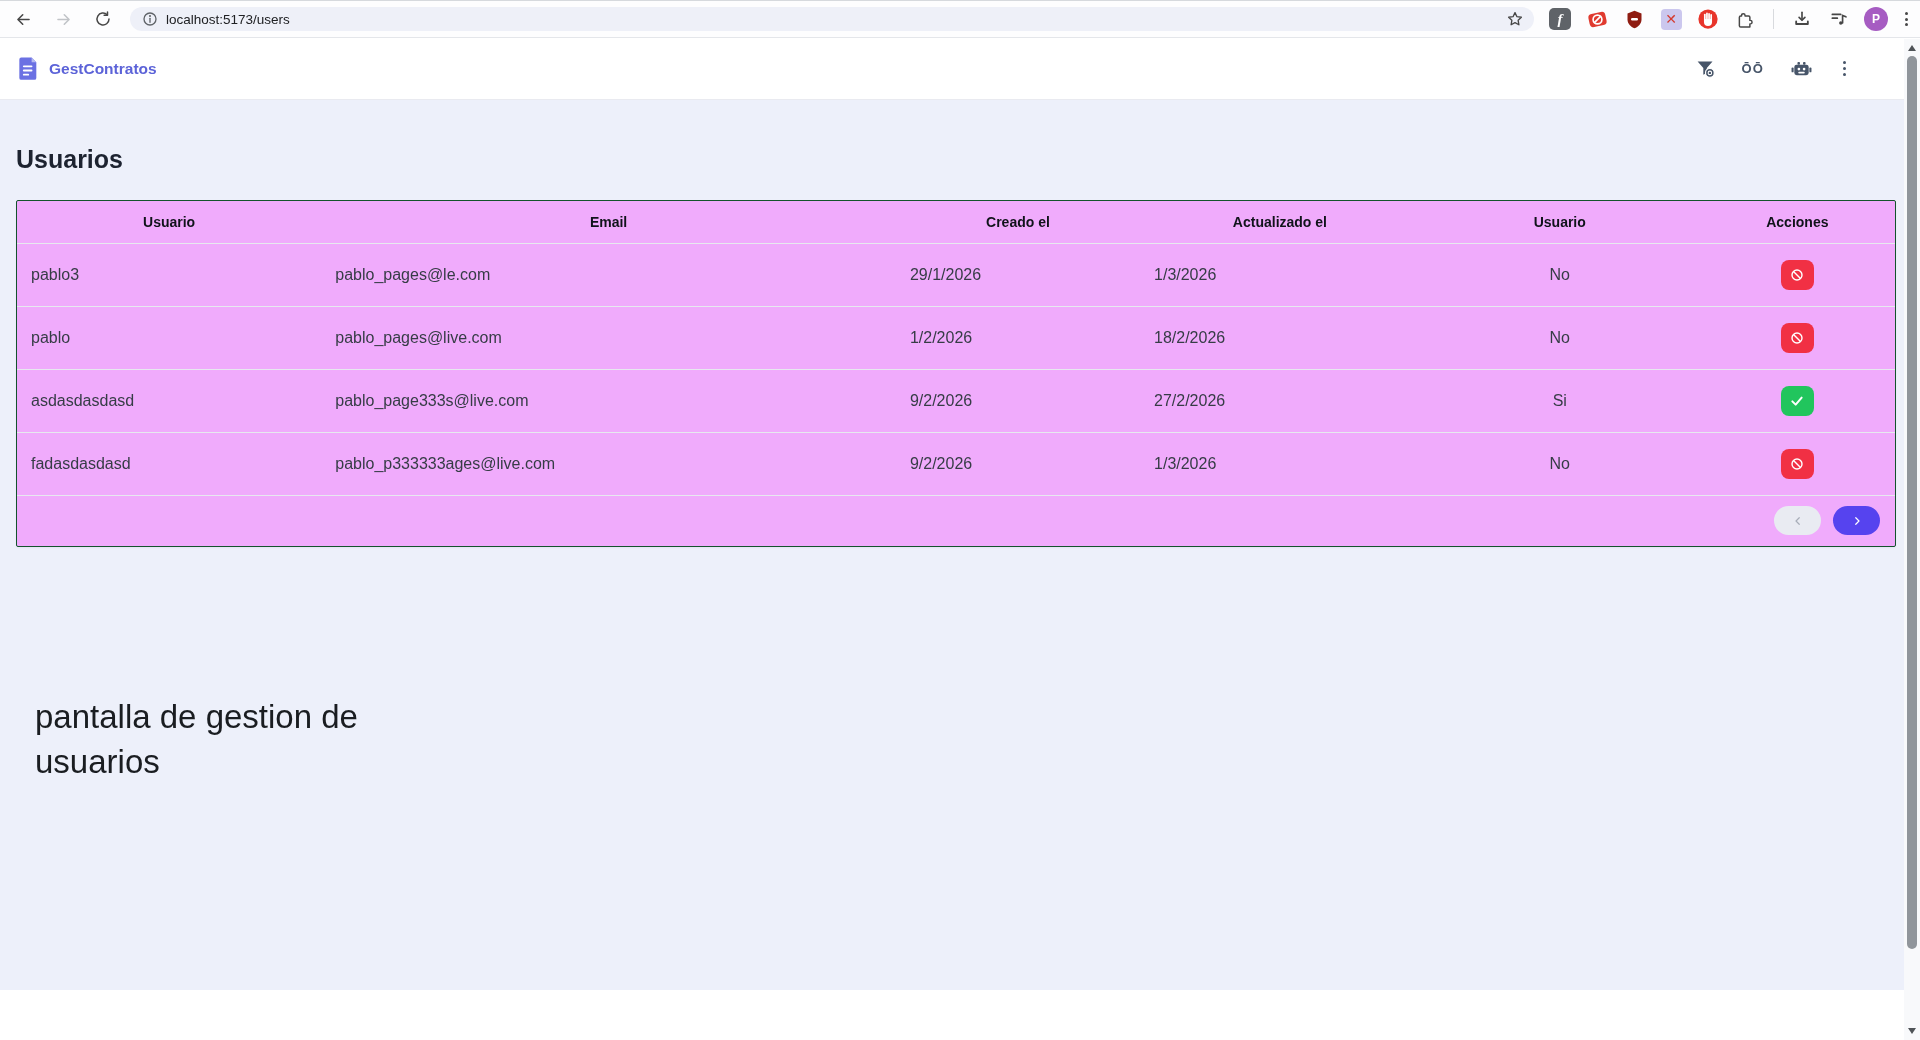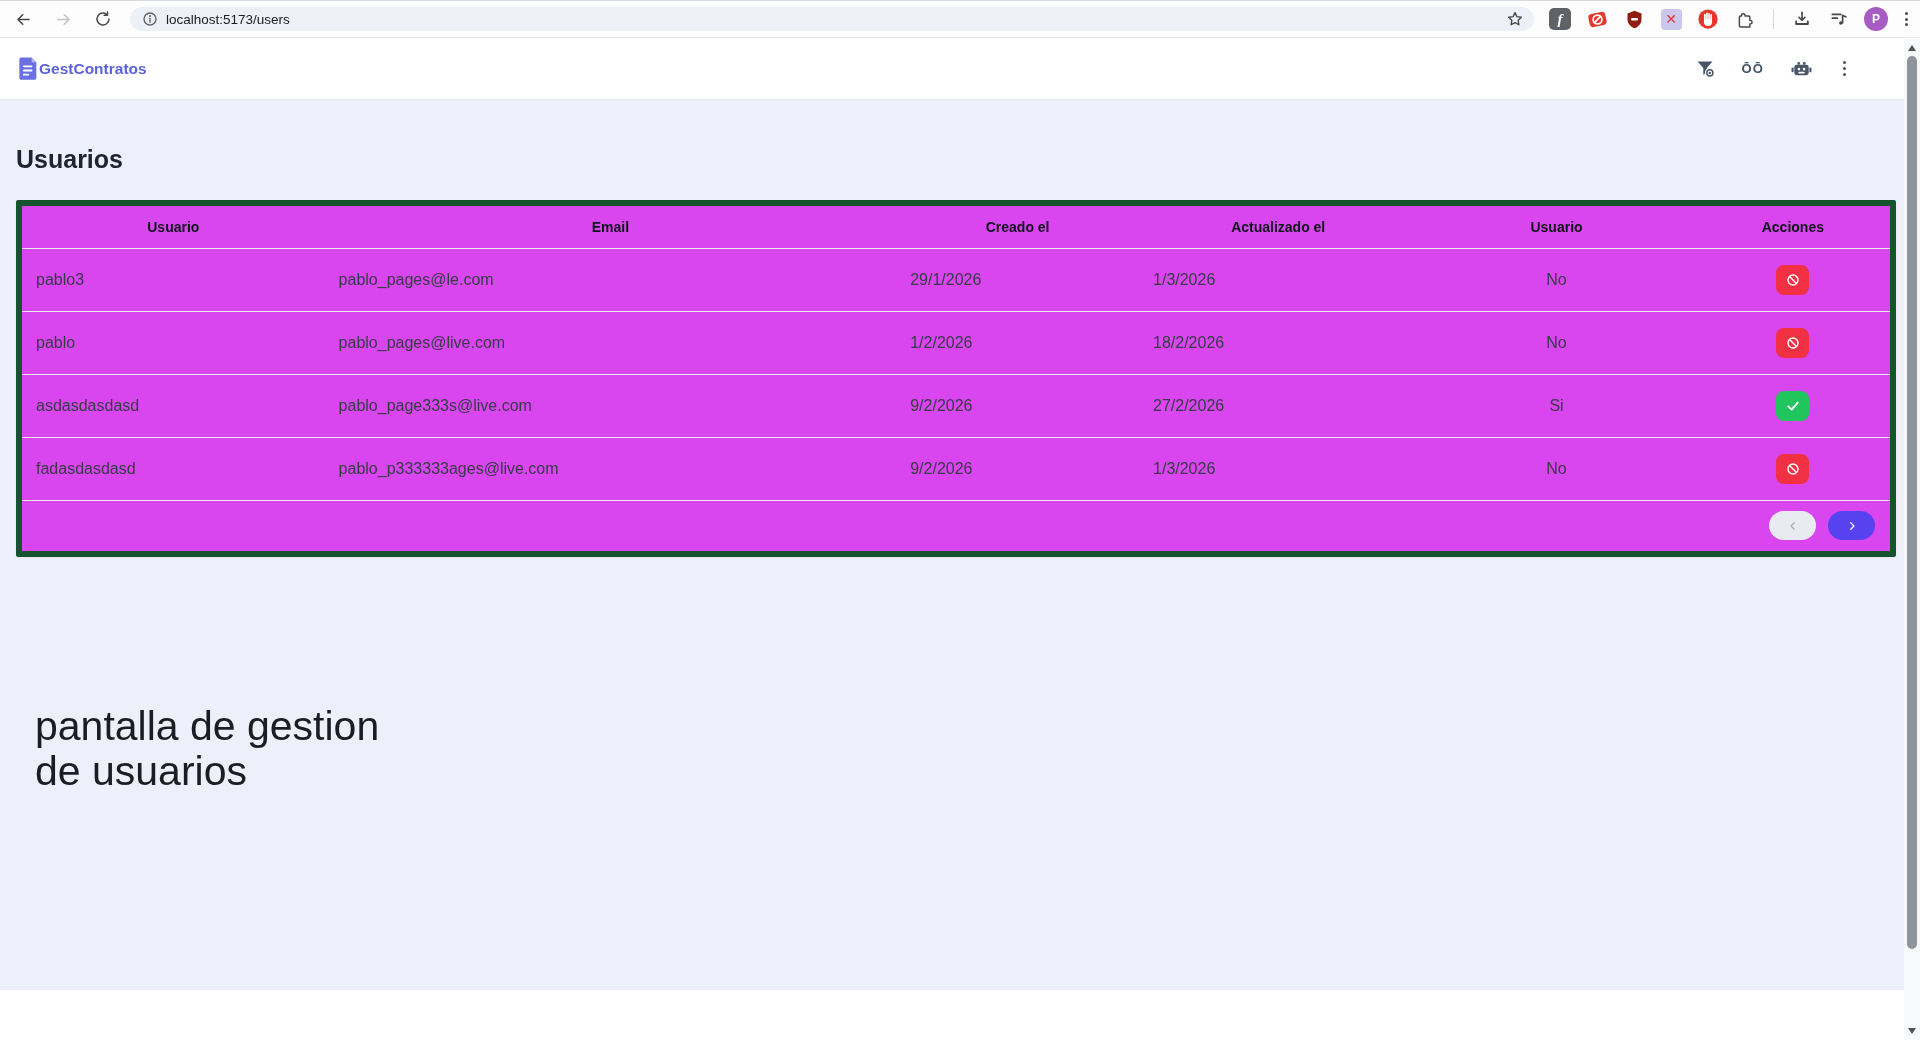--- a/index.html
+++ b/index.html
@@ -24,32 +24,32 @@
     font-weight:bold; font-size:14px; display:flex; align-items:center; justify-content:center; }
   .sep { width:1px; height:20px; background:#d8dade; margin:0 3px; }
   .avatar { width:24px; height:24px; border-radius:50%; background:#a65cc2; color:#fff;
     font-size:12px; font-weight:bold; display:flex; align-items:center; justify-content:center; cursor:pointer; }
   .kebab { display:flex; flex-direction:column; gap:2.5px; align-items:center; cursor:pointer; padding:4px; }
   .kebab i { width:3px; height:3px; border-radius:50%; background:#474747; }
 
   
   .app-header { height:62px; background:#fff; border-bottom:1px solid #e9eaf0;
     display:flex; align-items:center; padding:0 70px 0 18px; }
-  .brand { display:flex; align-items:center; cursor:pointer; }
+  .brand { display:flex; align-items:center; gap:10px; cursor:pointer; }
   .brand-name { color:#5c63d8; font-weight:bold; font-size:15.5px; }
   .header-tools { margin-left:auto; display:flex; align-items:center; gap:26px; color:#475569; }
   .header-tools .tool { cursor:pointer; display:flex; align-items:center; justify-content:center; }
   .counter-glyph { font-weight:bold; font-size:13px; letter-spacing:1px; color:#475569; }
   .kebab2 { display:flex; flex-direction:column; gap:2.5px; align-items:center; padding:4px; }
   .kebab2 i { width:3.2px; height:3.2px; border-radius:50%; background:#475569; }
 
   
   .page { height:890px; background:#edf0fa; padding:0 24px 0 16px; }
   .page-title { font-size:25px; font-weight:600; color:#1d2330; padding-top:45px; }
-  .card { margin-top:26px; background:#d946ef; border:6px solid #14532d; border-radius:2px;
+  .card { margin-top:26px; background:#f0abfc; border:1px solid #14532d; border-radius:2px;
     box-shadow:0 1px 2px rgba(30,40,90,.05); }
   table { width:100%; border-collapse:collapse; table-layout:fixed; }
   col.c-usuario{width:16.2%} col.c-email{width:30.6%} col.c-creado{width:13%}
   col.c-actualizado{width:14.9%} col.c-baneado{width:14.9%} col.c-acciones{width:10.4%}
   thead th { height:42px; font-size:14px; font-weight:bold; color:#10131a; text-align:center;
     border-bottom:1px solid #e7e9ef; }
   tbody td { height:63px; font-size:16px; color:#363c46; border-bottom:1px solid #e7e9ef;
     padding-left:14px; text-align:left; white-space:nowrap; overflow:hidden; }
   tbody td.center { text-align:center; padding-left:0;margin-top:33px; }
   .action-btn { width:33px; height:30px; border:none; border-radius:8px; cursor:pointer;
@@ -60,21 +60,21 @@
   .action-btn.ban .glyph-ban { display:block; }
   .action-btn.unban .glyph-check { display:block; }
 
   .card-footer { height:50px; display:flex; align-items:center; justify-content:flex-end;
     gap:12px; padding-right:15px; }
   .page-btn { width:47px; height:29px; border:none; border-radius:15px; display:flex;
     align-items:center; justify-content:center; cursor:pointer; }
   .page-btn.disabled { background:#e9ebf2; cursor:default; }
   .page-btn.primary { background:#5643ef; }
 
-  .footer-note { margin:147px 0 0 19px; font-size:41px; line-height:45px; color:#1a1d21;
+  .footer-note { margin:147px 0 0 19px; font-size:33px; line-height:45px; color:#1a1d21;
     max-width:370px; font-weight:400; }
 
   .white-bottom { height:50px; background:#fff; }
 
   
   .scrollbar { position:absolute; top:39px; right:0; width:16px; height:1001px; background:#f8f9fb; }
   .sb-arrow { position:absolute; left:0; width:16px; height:14px; display:flex;
     align-items:center; justify-content:center; cursor:pointer; }
   .sb-arrow.up { top:2px; } .sb-arrow.down { bottom:2px; }
   .tri-up { width:0; height:0; border-left:4px solid transparent; border-right:4px solid transparent;

